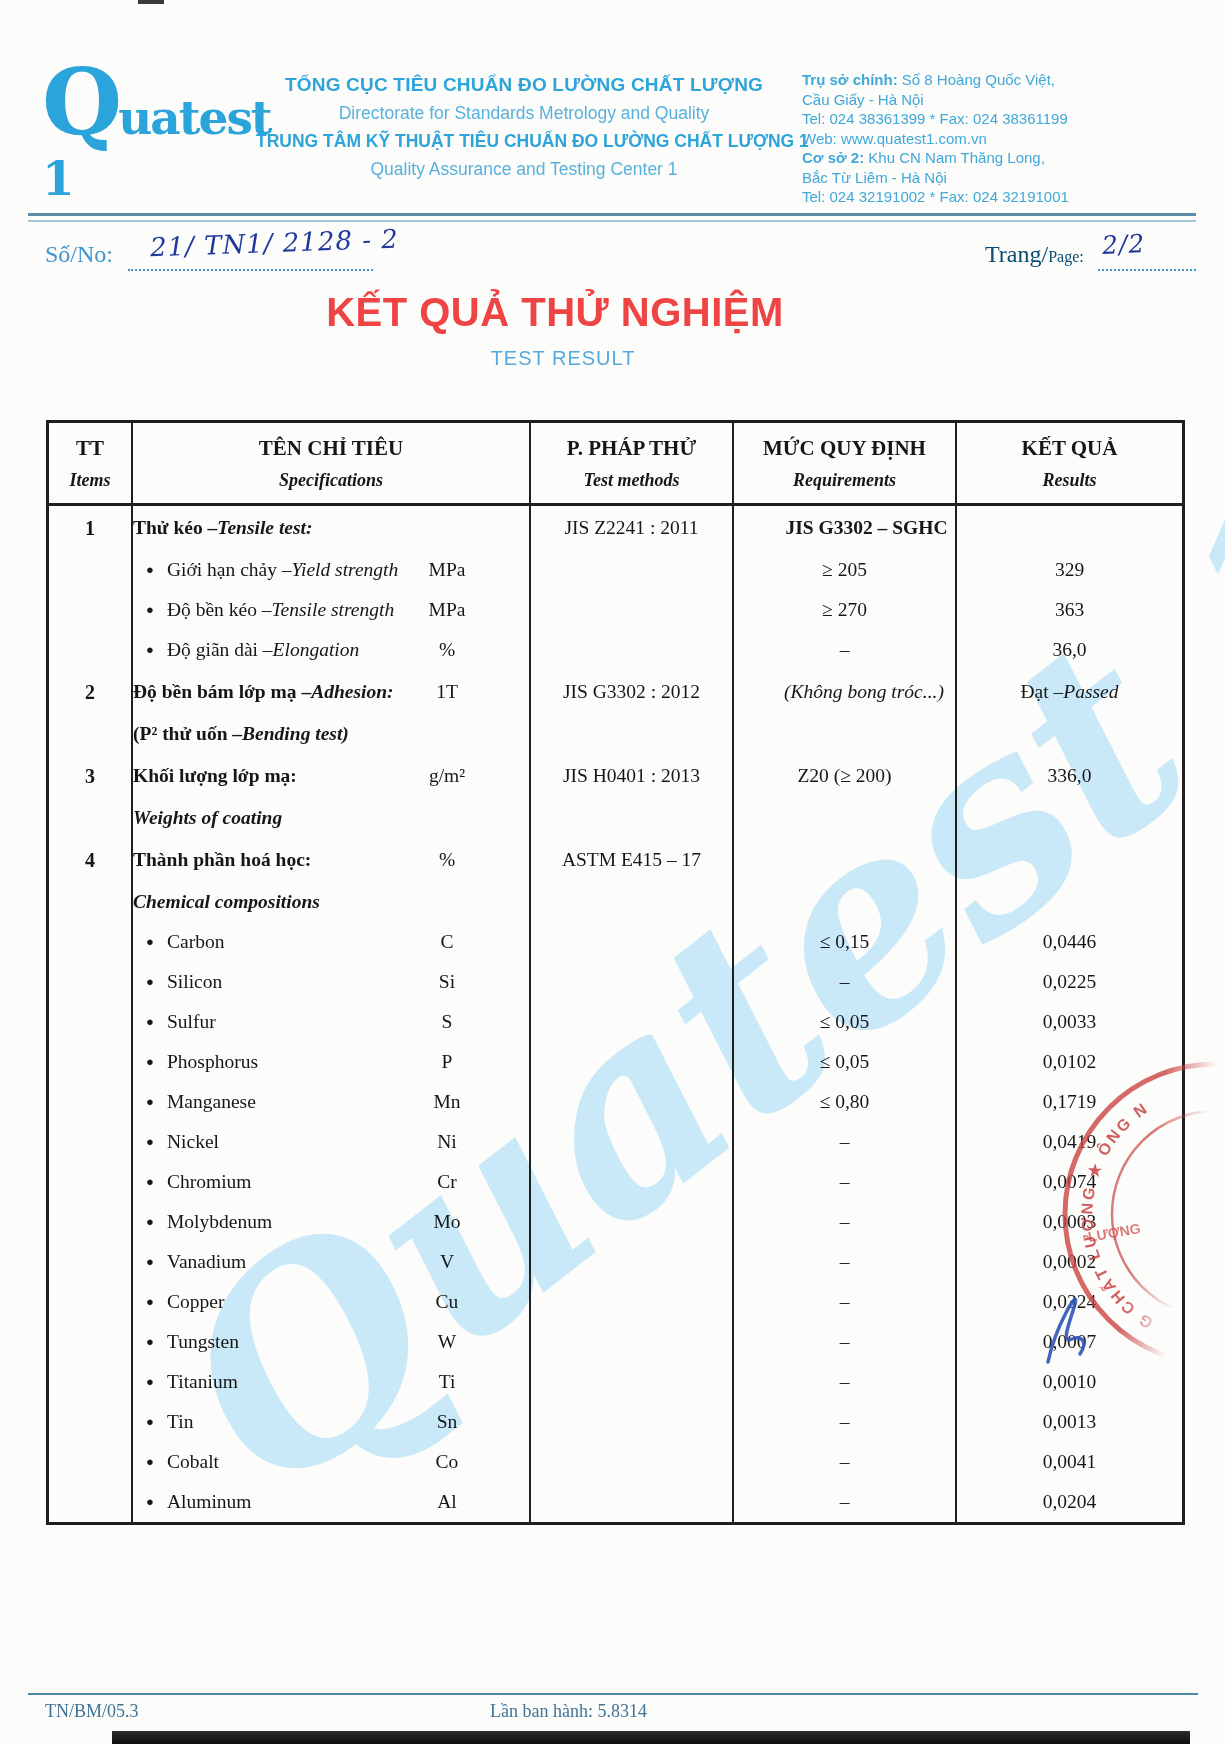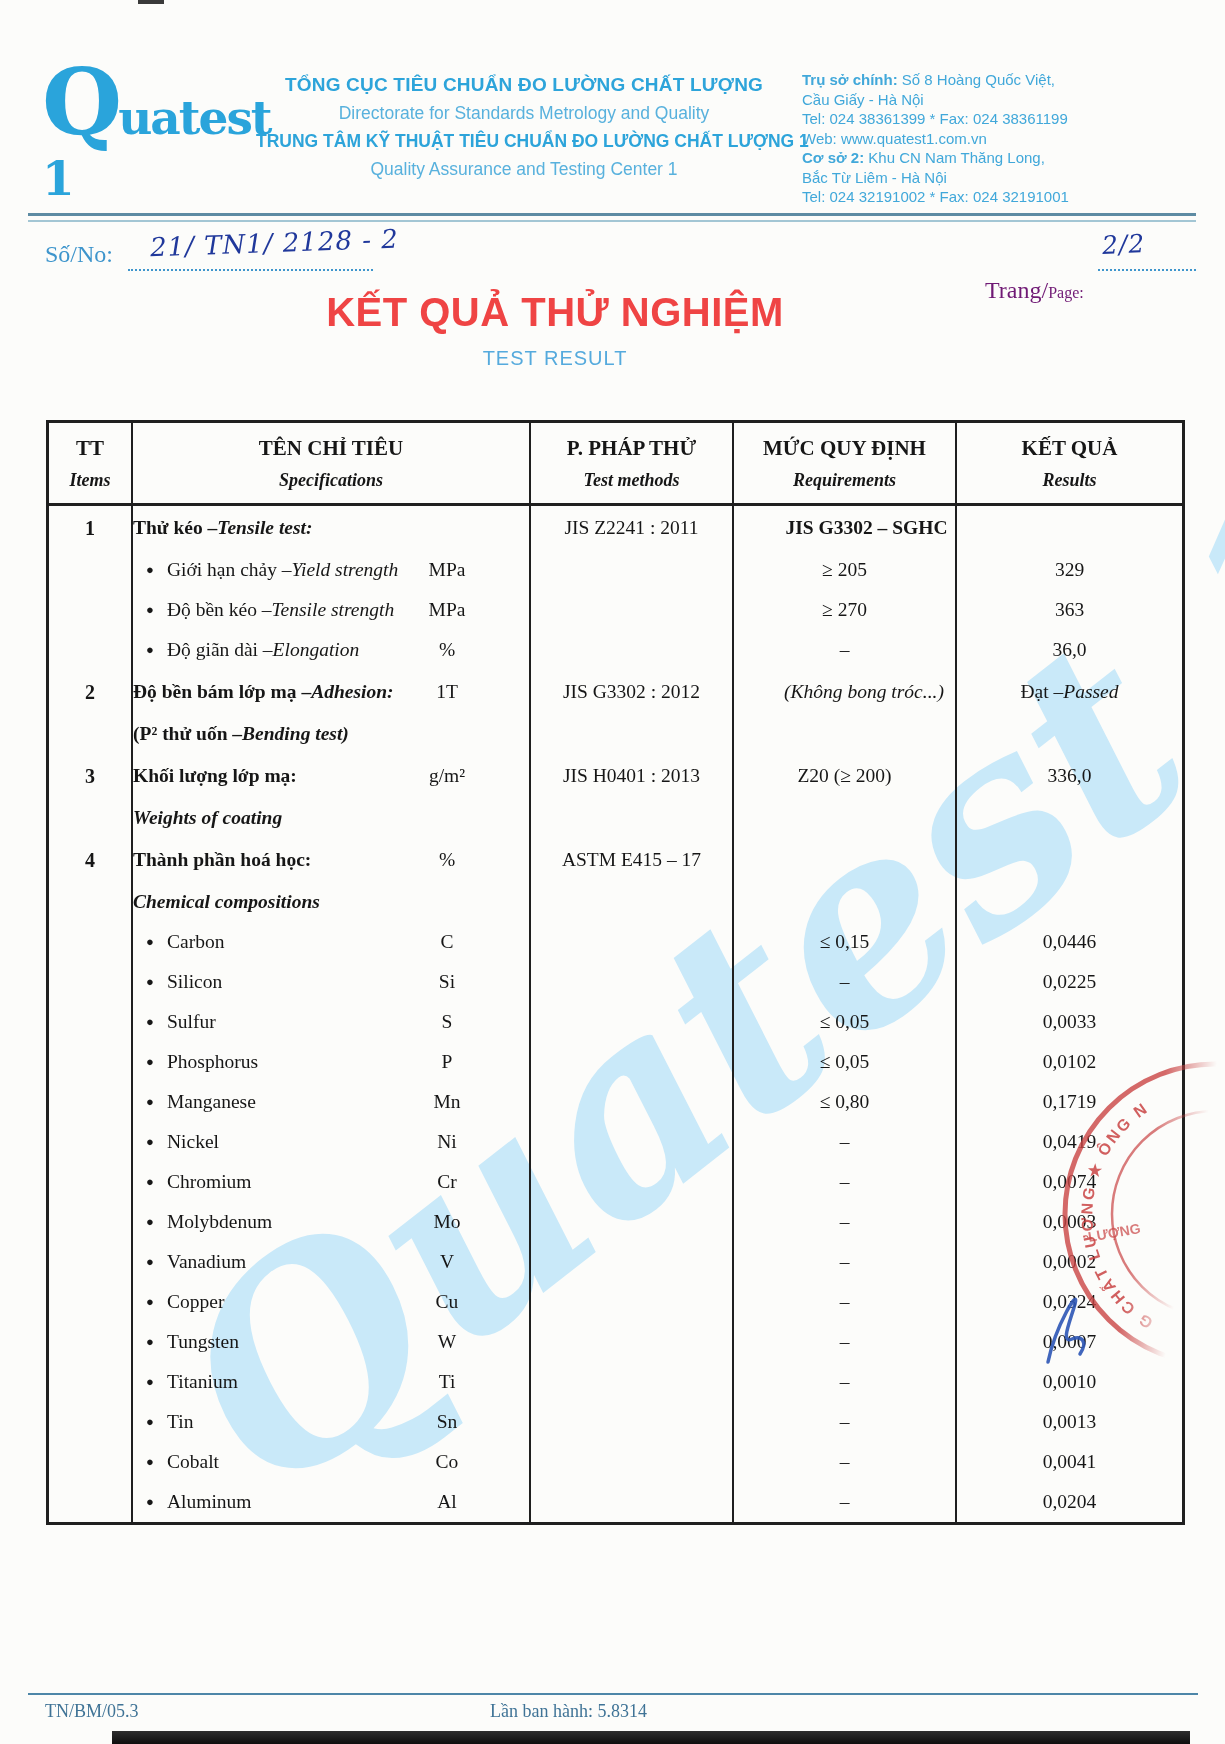--- a/index.html
+++ b/index.html
@@ -34,36 +34,37 @@
   .rule2 { position:absolute; left:28px; top:220px; width:1168px; height:2px; background:#a3c6d4; }
   
   .so-label { position:absolute; left:45px; top:241px; font-size:24px; color:#3e95cc; }
   .so-dots  { position:absolute; left:128px; top:245px; width:245px; height:24px;
               border-bottom:2.5px dotted #3e95cc; }
   .hand {
     font-family:"DejaVu Serif", serif; font-style:italic; color:#20389b;
     letter-spacing:1px; white-space:nowrap;
   }
   .so-hand { position:absolute; left:150px; top:228px; font-size:26px; transform:rotate(-2deg); }
-  .trang-label { position:absolute; left:985px; top:241px; color:#701a75;margin-top:36px; }
+  .trang-label { position:absolute; left:985px; top:241px; color:#0c4a6e; }
   .trang-label .big { font-size:24px; }
   .trang-label .small { font-size:16px; }
   .trang-dots { position:absolute; left:1098px; top:245px; width:98px; height:24px;
                 border-bottom:2.5px dotted #3e95cc; }
   .trang-hand { position:absolute; left:1102px; top:230px; font-size:25px; transform:rotate(-3deg); }
   
   .title-vn {
     position:absolute; left:0; top:290px; width:1110px; text-align:center;
     font-family:"Liberation Sans", sans-serif; font-weight:bold; font-size:40px;
     color:#ef4444; letter-spacing:0.5px;
   }
   .title-en {
     position:absolute; left:0; top:347px; width:1110px; text-align:center;
     font-family:"Liberation Sans", sans-serif; font-size:20px; color:#55aadd;
     letter-spacing:1px;
+    padding-left:8px;
   }
   
   .watermark {
     position:absolute; left:60px; top:820px; z-index:1; pointer-events:none;
     font-family:"DejaVu Serif", serif; font-weight:bold; font-style:italic;
     font-size:270px; color:#c9e9f9; white-space:nowrap;
     transform:rotate(-38deg);
   }
   
   .rtable {

